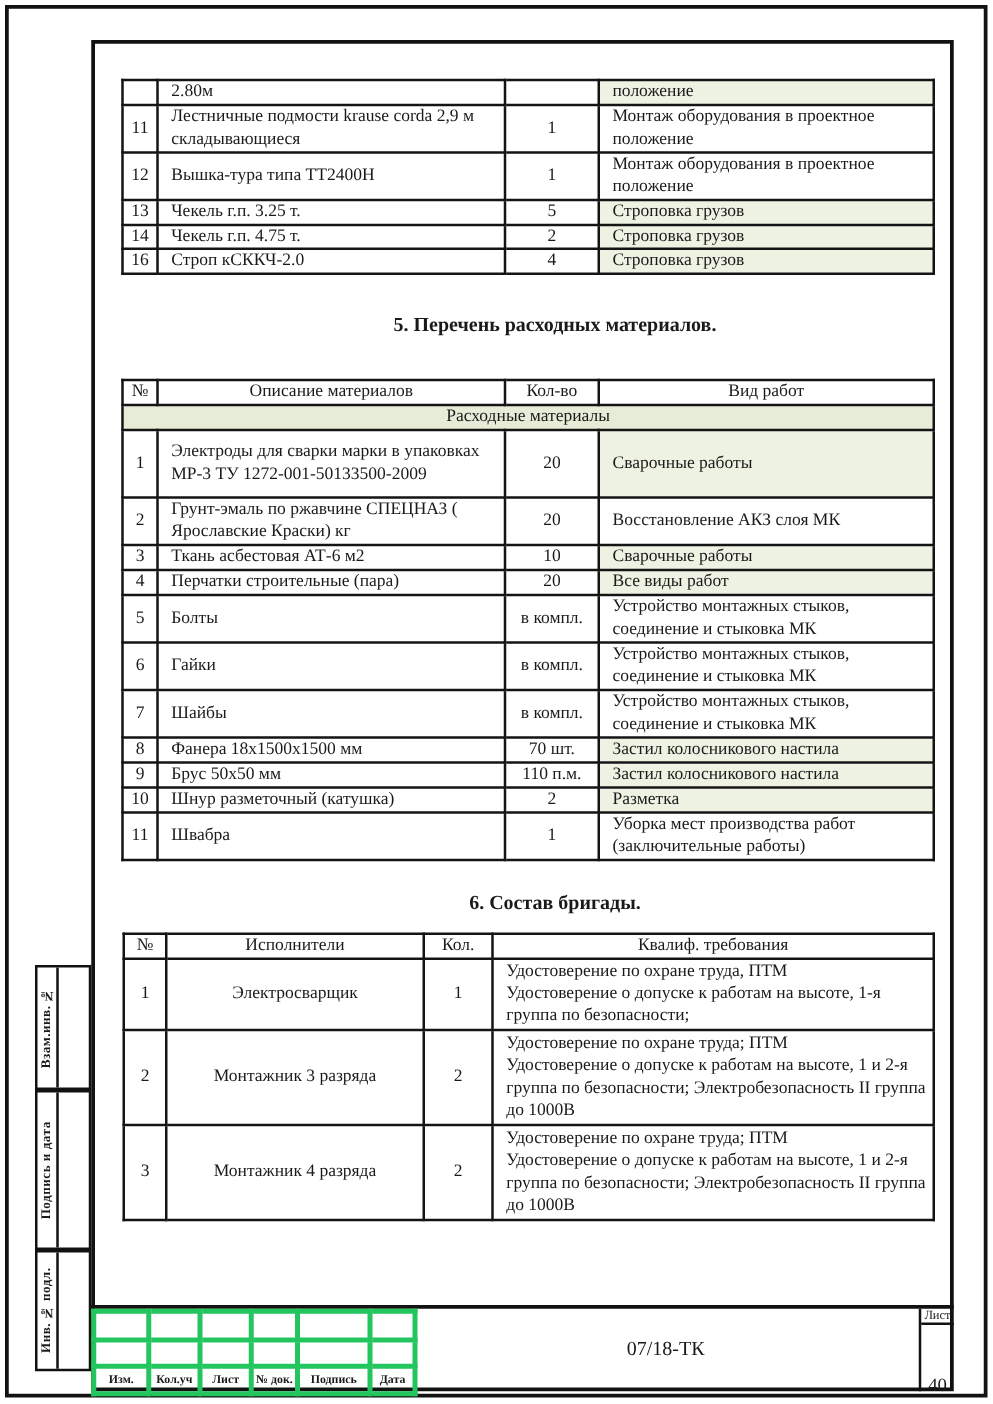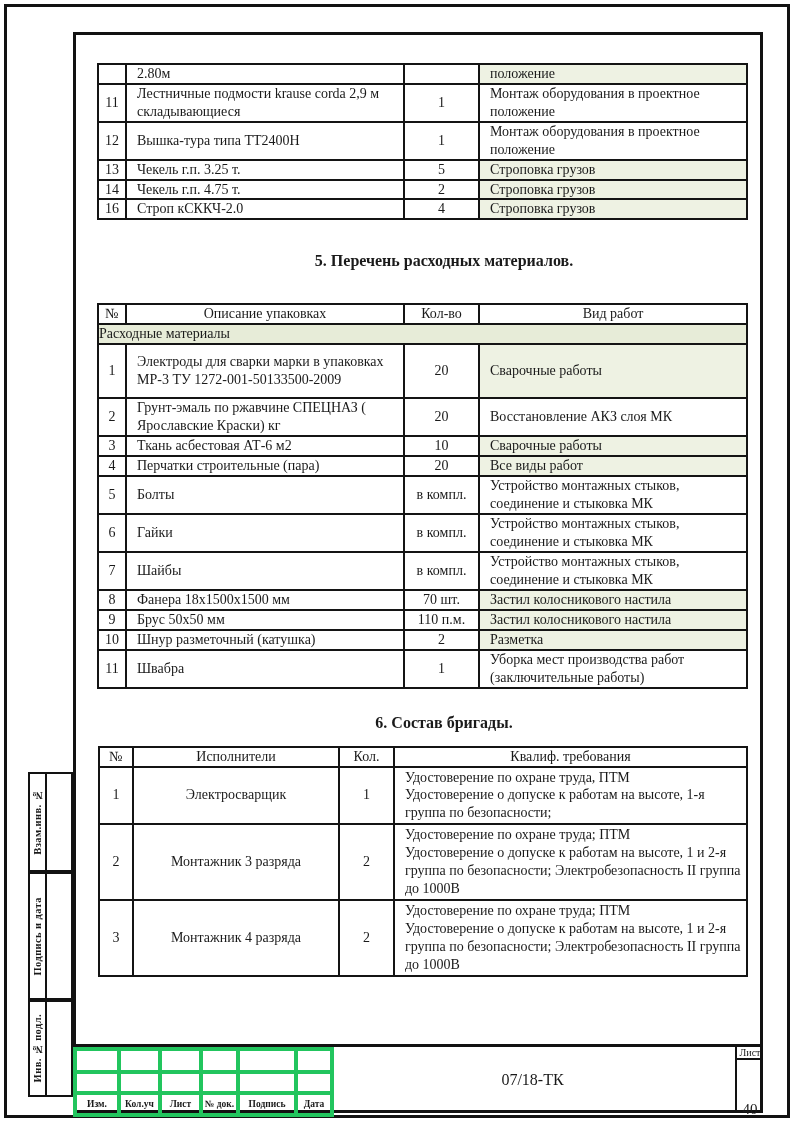--- a/index.html
+++ b/index.html
@@ -21,21 +21,21 @@
     font-weight: bold; font-size: 16px;
   }
   table.doc { position: absolute; border-collapse: collapse; table-layout: fixed; }
   table.doc td {
     border: 2px solid #141414; font-size: 14px; line-height: 1.28;
     vertical-align: middle; overflow: hidden;
   }
   td.c { text-align: center; }
   td.l { text-align: left; padding-left: 10px; padding-right: 4px; }
   td.g { background: #eef2e3; }
-  td.band { background: #e7ecd8; text-align: left; font-size: 14px; }
+  td.band { background: #e7ecd8; text-align: center; font-size: 14px; }
   td.pre { white-space: pre-line; }
   
   .stamp {
     position: absolute; left: 28px; width: 45px;
     border: 2px solid #121212; display: flex;
   }
   .stamp-label {
     width: 17px; border-right: 2px solid #121212;
     display: flex; align-items: center; justify-content: center;
   }
@@ -128,21 +128,21 @@
 <table class="doc" style="left:97px; top:303px; width:649px;">
   <colgroup>
       <col style="width:28px">
       <col style="width:278px">
       <col style="width:75px">
       <col style="width:268px">
     </colgroup>
   <tbody>
       <tr style="height:20px">
     <td class="c">№</td>
-    <td class="c">Описание упаковках</td>
+    <td class="c">Описание материалов</td>
     <td class="c">Кол-во</td>
     <td class="c">Вид работ</td>
   </tr>
   <tr style="height:18px">
     <td class="band" colspan="4">Расходные материалы</td>
   </tr>
   <tr style="height:54px">
     <td class="c">1</td>
     <td class="l">Электроды для сварки марки в упаковках МР-3 ТУ 1272-001-50133500-2009</td>
     <td class="c">20</td>

